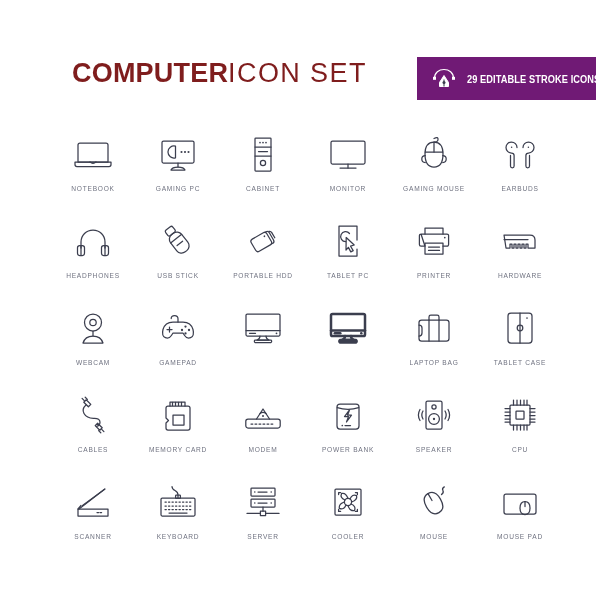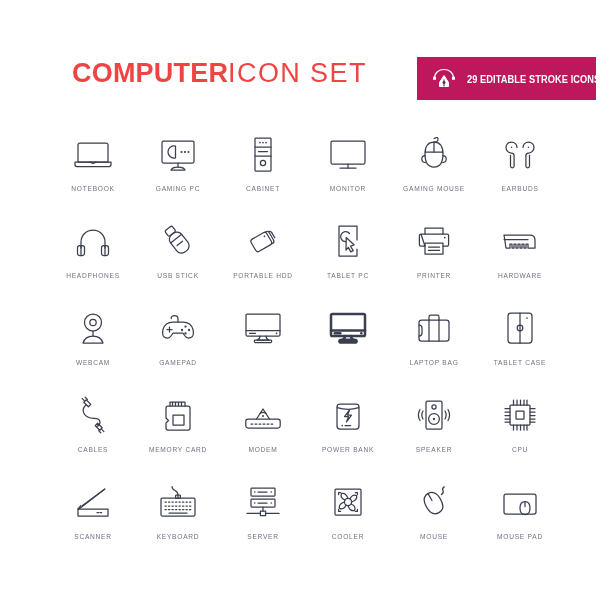--- a/index.html
+++ b/index.html
@@ -23,40 +23,40 @@
     left: 0; top: 0;
     width: 612px;
     height: 118px;
   }
   #title {
     position: absolute;
     left: 72px;
     top: 58px;
     font-size: 27px;
     letter-spacing: 0.6px;
-    color: #ef4444;
+    color: #7f1d1d;
     white-space: nowrap;
     line-height: 30px;
   }
   #title .strong {
     font-weight: bold;
     letter-spacing: 0.2px;
   }
   #title .light {
     font-weight: normal;
     letter-spacing: 1.4px;
   }
 
   #badge {
     position: absolute;
     left: 417px;
     top: 57px;
     width: 179px;
     height: 43px;
-    background: #be185d;
+    background: #701a75;
     display: flex;
     align-items: center;
     padding: 0 0 0 14px;
     box-sizing: border-box;
   }
   #badge .pen-icon {
     width: 26px;
     height: 26px;
     flex: 0 0 26px;
     margin-right: 10px;

